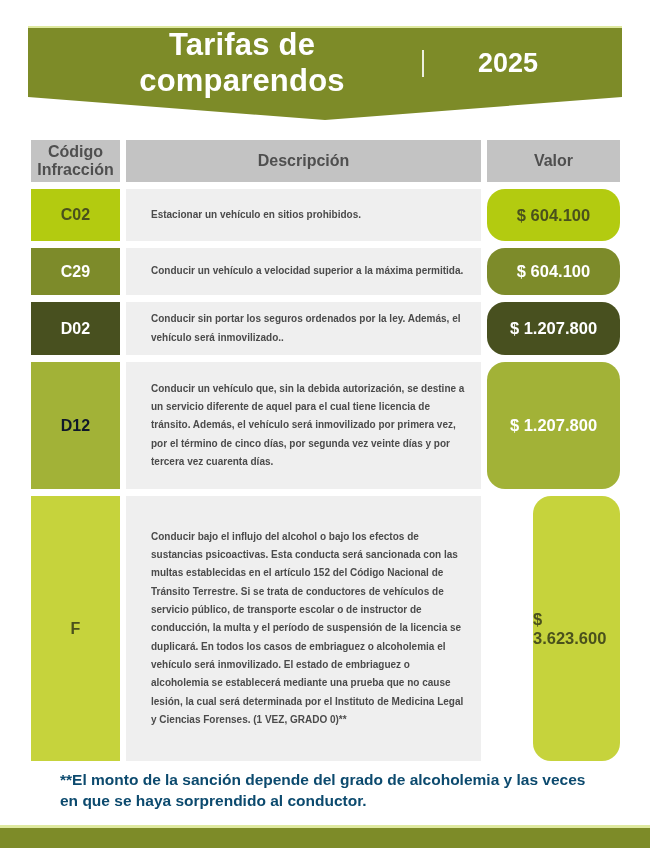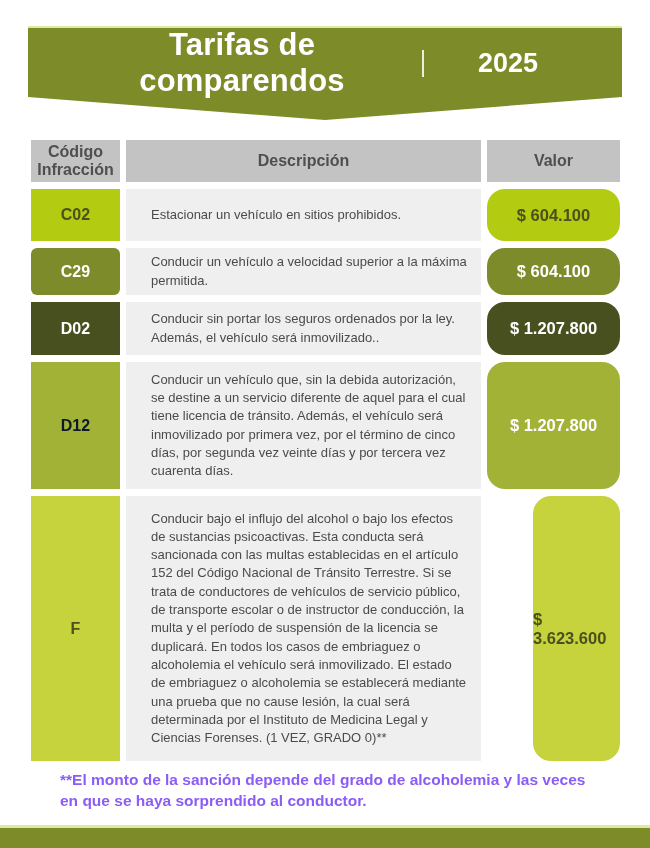--- a/index.html
+++ b/index.html
@@ -80,36 +80,37 @@
   }
   .cell-code {
     font-weight: bold;
     font-size: 16px;
   }
   .cell-desc {
     background: var(--desc-bg, #efefef);
     color: var(--desc-fg, #4b4b4b);
     justify-content: flex-start;
     text-align: left;
-    font-size: 13px;
+    font-size: 10px;
     line-height: 18.3px;
     padding: 8px 14px 8px 25px;
+    font-weight: bold;
   }
   .cell-value {
     font-weight: bold;
     font-size: 16.5px;
     border-radius: 18px;
   }
 
   
   .footnote {
     position: absolute;
     left: 60px; top: 770px;
     width: 532px;
-    color: #8b5cf6;
+    color: #0c4a6e;
     font-size: 15.5px;
     font-weight: bold;
     line-height: 1.35;
   }
 
   
   .bottom-accent-line {
     position: absolute;
     left: 0; top: 825px;
     width: 650px; height: 3px;
@@ -140,21 +141,21 @@
   <div class="fines-table">
 
     <div class="cell th">Código Infracción</div>
     <div class="cell th">Descripción</div>
     <div class="cell th">Valor</div>
 
     <div class="cell cell-code swatch" style="background: rgb(179, 203, 16); color: rgb(74, 81, 28);">C02</div>
     <div class="cell cell-desc">Estacionar un vehículo en sitios prohibidos.</div>
     <div class="cell cell-value swatch" style="background: rgb(179, 203, 16); color: rgb(74, 81, 28);">$ 604.100</div>
 
-    <div class="cell cell-code swatch" style="background: rgb(125, 139, 42); color: rgb(255, 255, 255); border-radius: 6px;">C29</div>
+    <div class="cell cell-code swatch" style="background: rgb(125, 139, 42); color: rgb(255, 255, 255);">C29</div>
     <div class="cell cell-desc">Conducir un vehículo a velocidad superior a la máxima permitida.</div>
     <div class="cell cell-value swatch" style="background: rgb(125, 139, 42); color: rgb(255, 255, 255);">$ 604.100</div>
 
     <div class="cell cell-code swatch" style="background: rgb(72, 80, 31); color: rgb(255, 255, 255);">D02</div>
     <div class="cell cell-desc">Conducir sin portar los seguros ordenados por la ley. Además, el vehículo será inmovilizado..</div>
     <div class="cell cell-value swatch" style="background: rgb(72, 80, 31); color: rgb(255, 255, 255);">$ 1.207.800</div>
 
     <div class="cell cell-code swatch" style="background: rgb(162, 178, 55); color: #0f172a;">D12</div>
     <div class="cell cell-desc">Conducir un vehículo que, sin la debida autorización, se destine a un servicio diferente de aquel para el cual tiene licencia de tránsito. Además, el vehículo será inmovilizado por primera vez, por el término de cinco días, por segunda vez veinte días y por tercera vez cuarenta días.</div>
     <div class="cell cell-value swatch" style="background: rgb(162, 178, 55); color: rgb(255, 255, 255);">$ 1.207.800</div>

